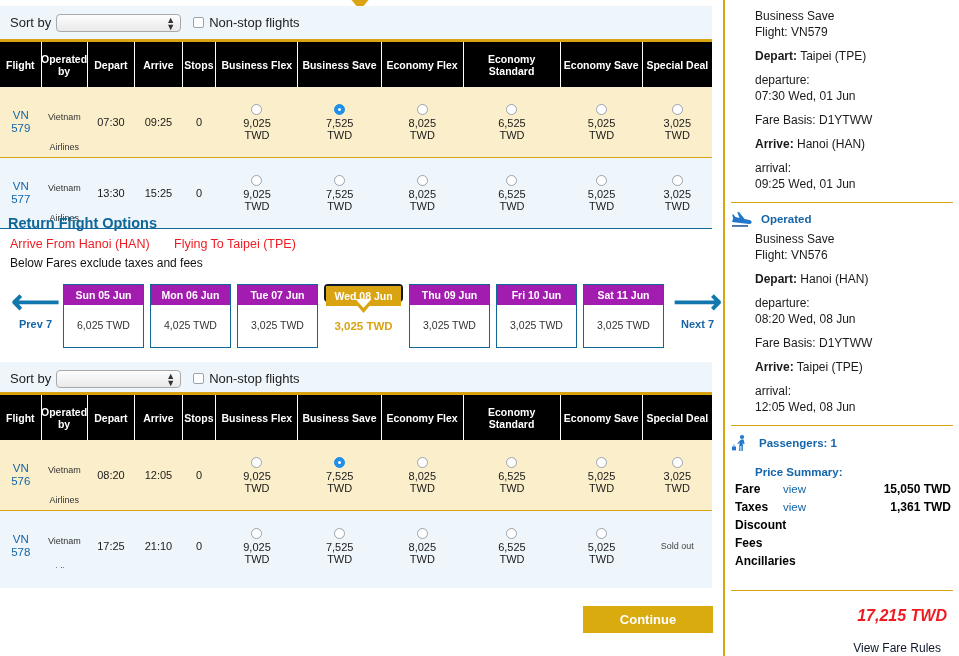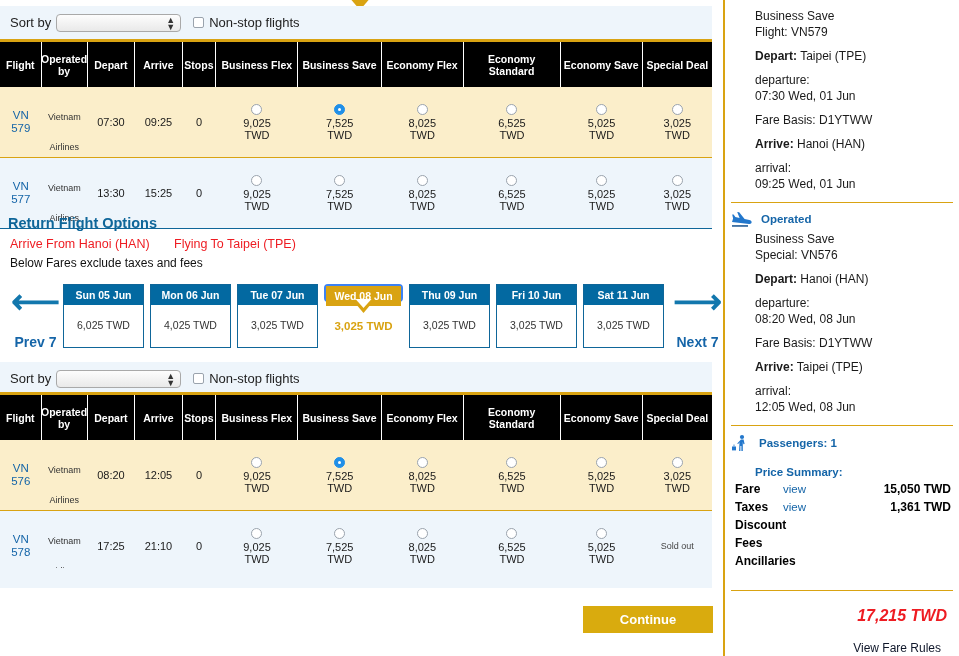--- a/index.html
+++ b/index.html
@@ -52,26 +52,26 @@
   .soldout{font-size:9px;color:#444;}
 
   
   .rsec-title{position:absolute;left:8px;font-weight:bold;font-size:14.5px;color:#0f6699;}
   .rflying{position:absolute;font-size:12.5px;color:#ee1c22;}
   .rnote{position:absolute;left:10px;font-size:12px;color:#111;}
 
   .datestrip{position:absolute;left:8px;display:flex;align-items:flex-start;}
   .navarrow{width:55px;text-align:center;position:relative;}
   .navarrow .ico{font-size:34px;color:#1277ad;line-height:34px;font-weight:bold;}
-  .navarrow .cap{font-size:14px;color:#1565a8;font-weight:bold;margin-top:16px;}
+  .navarrow .cap{font-size:11px;color:#1565a8;font-weight:bold;margin-top:0;}
   .dcell{width:79px;margin-right:6px;border:1px solid #0f6699;background:#fff;position:relative;}
-  .dcell .dh{background:#0369a1;color:#fff;font-weight:bold;font-size:10.5px;
+  .dcell .dh{background:#a21caf;color:#fff;font-weight:bold;font-size:10.5px;
     text-align:center;padding:4px 0;}
   .dcell .dp{text-align:center;font-size:10.5px;color:#333;padding:14px 0 16px;}
-  .dcell.sel{border:2px solid #3b82f6;}
+  .dcell.sel{border:2px solid #0f172a;}
   .dcell.sel .dh{background:#d9a312;}
   .dcell.sel .dp{color:#d9a312;font-weight:bold;font-size:11.5px;}
   .dcell.sel .notch{position:absolute;left:50%;margin-left:-11px;bottom:-13px;
     width:22px;height:13px;background:#d9a312;clip-path:polygon(0 0,100% 0,50% 100%);}
   .dcell.sel .notch-in{position:absolute;left:50%;margin-left:-8px;bottom:-8px;
     width:16px;height:9px;background:#fff;clip-path:polygon(0 0,100% 0,50% 100%);}
 
   .botbar{position:absolute;left:0;top:568px;width:712px;height:20px;background:#eef5fb;}
   .continue{position:absolute;left:583px;top:606px;width:130px;height:27px;
     background:#d9ab0e;color:#fff;font-weight:bold;font-size:13px;border:none;
@@ -427,21 +427,21 @@
         <svg width="22" height="16" viewBox="0 0 22 16">
           <path d="M1 11 L18 13 C20 13.2 21 12 20.5 10.6 C20.2 9.7 19.3 9.2 18.4 9 L13.6 8 L8.2 1.2 L6.2 1.1 L8.6 7 L4.4 6.1 L2.6 3.6 L1.2 3.5 L2.1 7.6 Z" fill="#2277cc"></path>
           <rect x="1" y="14.2" width="16" height="1.5" fill="#15528f"></rect>
         </svg>
       </span>
       <span class="stxt">Operated</span>
     </div>
 
     <div class="rblk">
       <div class="rline">Business Save</div>
-      <div class="rline">Special: VN576</div>
+      <div class="rline">Flight: VN576</div>
       <div class="rline sp"><b>Depart:</b> <span>Hanoi (HAN)</span></div>
       <div class="rline sp">departure:</div>
       <div class="rline">08:20 Wed, 08 Jun</div>
       <div class="rline sp">Fare Basis: D1YTWW</div>
       <div class="rline sp"><b>Arrive:</b> <span>Taipei (TPE)</span></div>
       <div class="rline sp">arrival:</div>
       <div class="rline">12:05 Wed, 08 Jun</div>
     </div>
 
     <div class="hr"></div>

